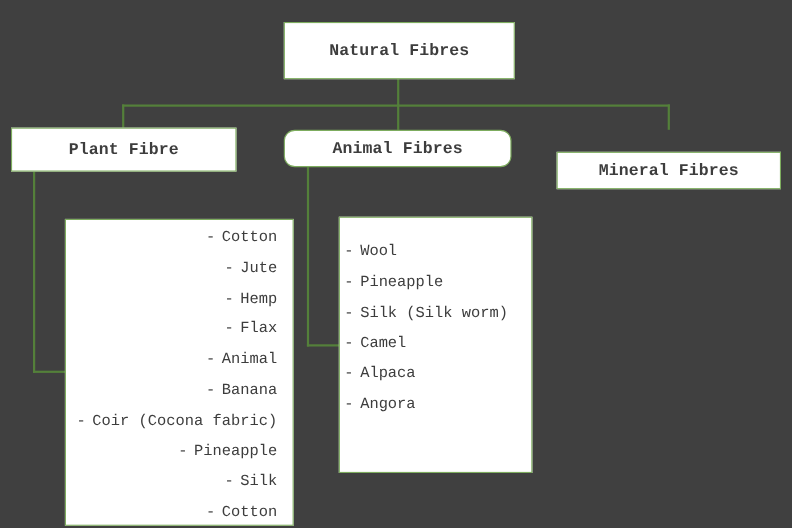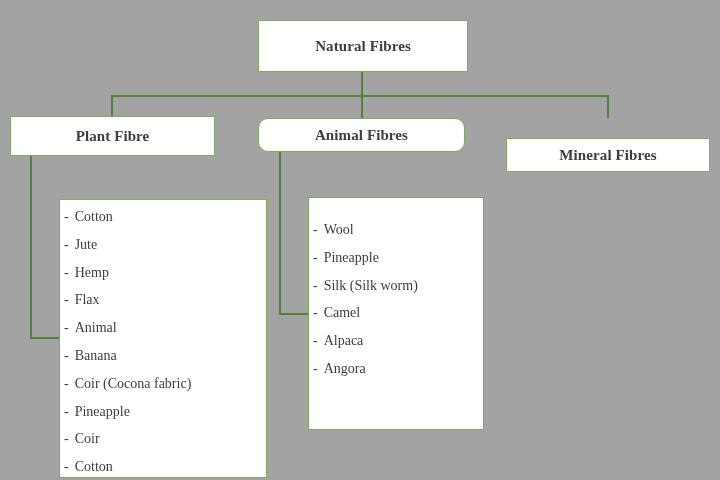--- a/index.html
+++ b/index.html
@@ -4,23 +4,23 @@
 <style>
   html, body {
     margin: 0;
     padding: 0;
     background: #ffffff;
   }
   #canvas {
     position: relative;
     width: 720px;
     height: 480px;
-    background: #a3a3a3;
+    background: #404040;
     overflow: hidden;
-    font-family: Liberation Serif, serif;
+    font-family: Liberation Mono, monospace;
     color: #3d3d3d;
   }
   .node-box {
     position: absolute;
     box-sizing: border-box;
     border: 1.5px solid #7dac5e;
     background: #ffffff;
     display: flex;
     align-items: center;
     justify-content: center;
@@ -36,21 +36,21 @@
 
   .list-box {
     position: absolute;
     box-sizing: border-box;
     border: 1.5px solid #7dac5e;
     background: #ffffff;
     font-size: 14px;
     font-weight: 400;
     color: #3d3d3d;
   }
-  #list-plant  { left: 59px;  top: 199px; width: 208px; height: 279px; padding: 3px 14px 0 4px; }
+  #list-plant  { left: 59px;  top: 199px; width: 208px; height: 279px; padding: 3px 14px 0 4px; text-align: right; }
   #list-animal { left: 308px; top: 197px; width: 176px; height: 233px; padding: 18px 6px 0 4px; }
 
   .list-item {
     height: 27.8px;
     line-height: 27.8px;
     white-space: nowrap;
     overflow: hidden;
   }
   .dash { margin-right: 6px; }
 
@@ -102,21 +102,21 @@
 
   <div class="list-box" id="list-plant">
     <div class="list-item"><span class="dash">-</span><span>Cotton</span></div>
     <div class="list-item"><span class="dash">-</span><span>Jute</span></div>
     <div class="list-item"><span class="dash">-</span><span>Hemp</span></div>
     <div class="list-item"><span class="dash">-</span><span>Flax</span></div>
     <div class="list-item"><span class="dash">-</span><span>Animal</span></div>
     <div class="list-item"><span class="dash">-</span><span>Banana</span></div>
     <div class="list-item"><span class="dash">-</span><span>Coir (Cocona fabric)</span></div>
     <div class="list-item"><span class="dash">-</span><span>Pineapple</span></div>
-    <div class="list-item"><span class="dash">-</span><span>Coir</span></div>
+    <div class="list-item"><span class="dash">-</span><span>Silk</span></div>
     <div class="list-item"><span class="dash">-</span><span>Cotton</span></div>
   </div>
 
   <div class="list-box" id="list-animal">
     <div class="list-item"><span class="dash">-</span><span>Wool</span></div>
     <div class="list-item"><span class="dash">-</span><span>Pineapple</span></div>
     <div class="list-item"><span class="dash">-</span><span>Silk (Silk worm)</span></div>
     <div class="list-item"><span class="dash">-</span><span>Camel</span></div>
     <div class="list-item"><span class="dash">-</span><span>Alpaca</span></div>
     <div class="list-item"><span class="dash">-</span><span>Angora</span></div>

